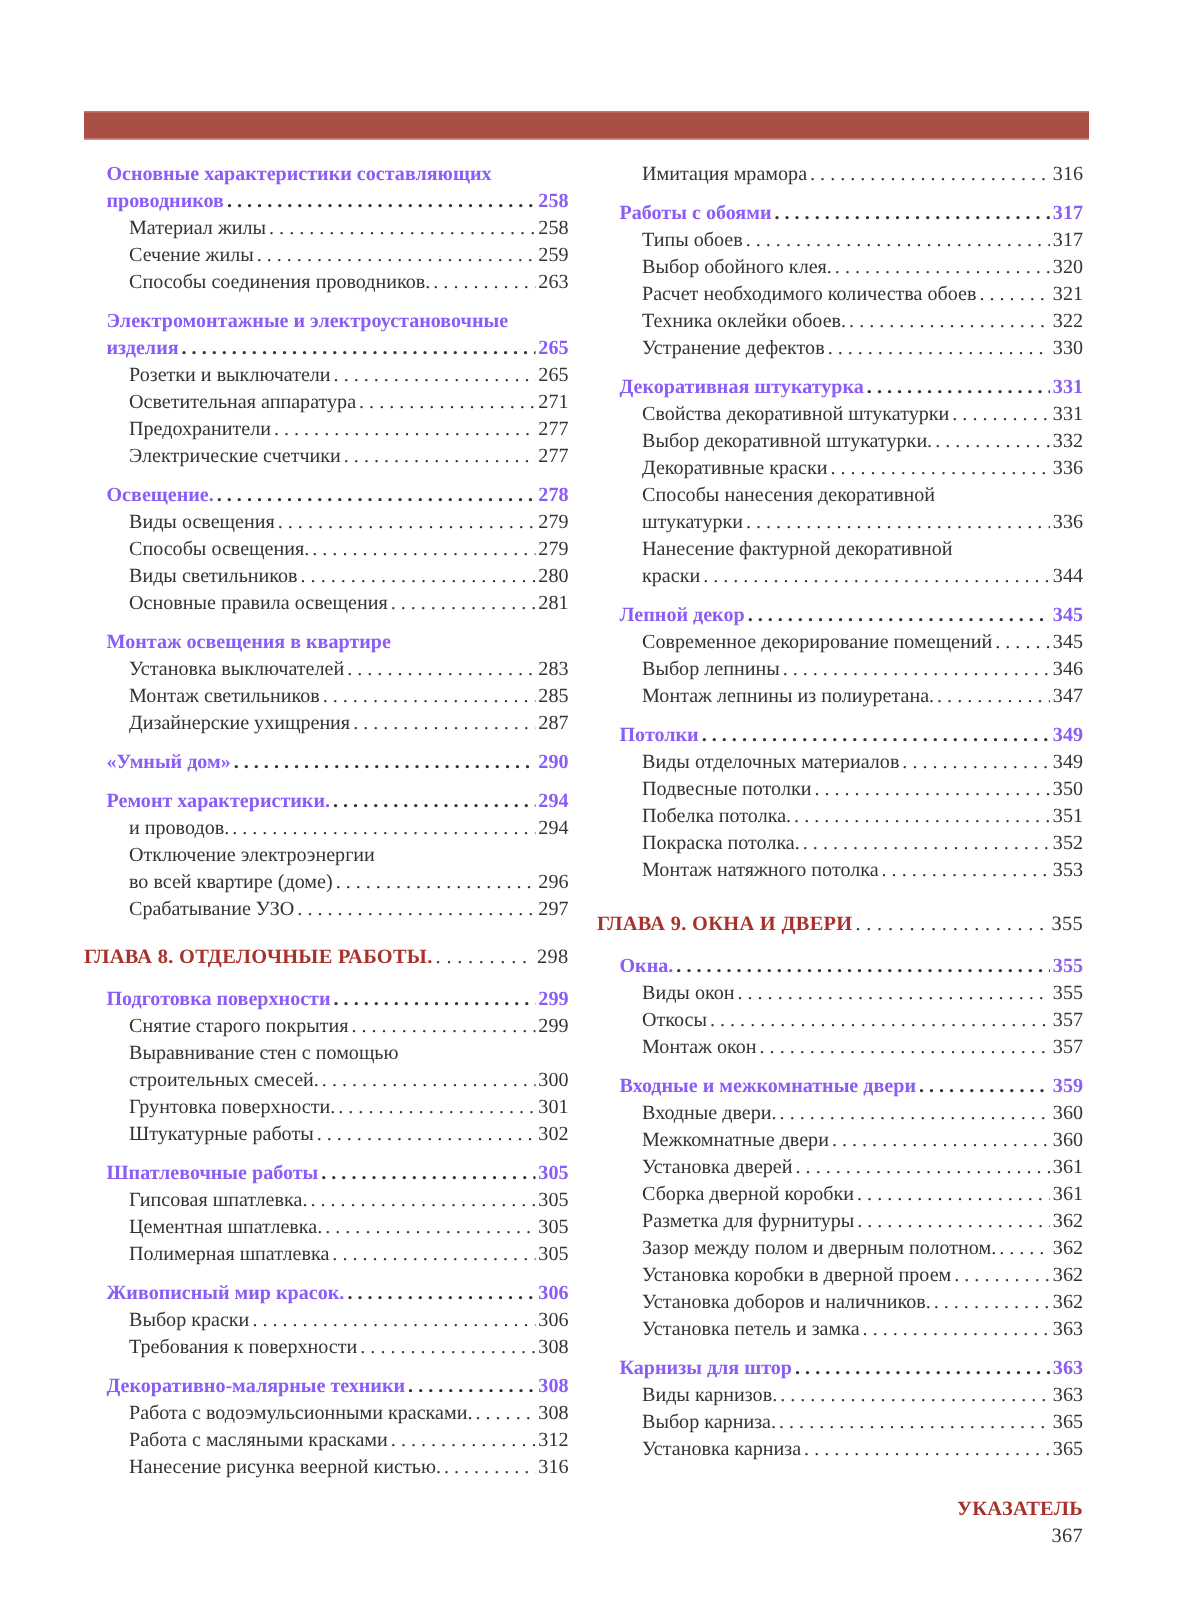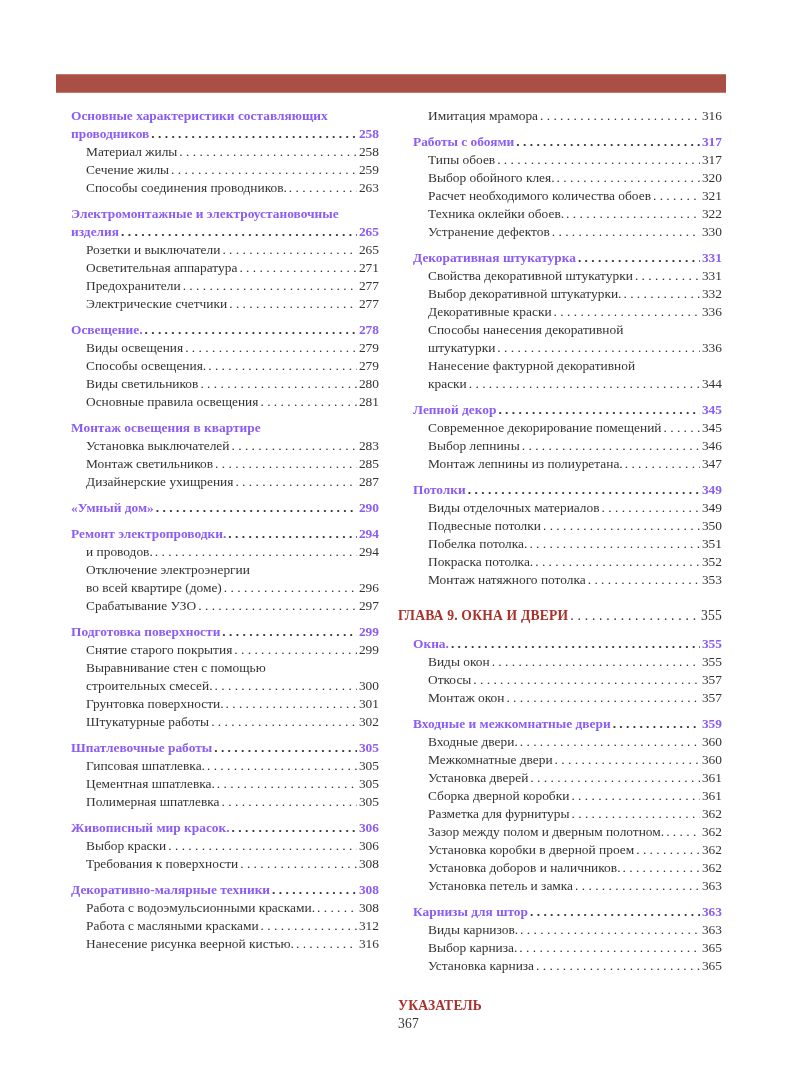--- a/index.html
+++ b/index.html
@@ -37,21 +37,21 @@
   .row .page { flex: 0 0 auto; }
 
   .row.wrap-first { display: block; }
 
   .section .row.sec { font-weight: bold; color: #8b5cf6; }
   .section .row.sub { padding-left: 15px; color: #333; }
   .section { margin-bottom: 8px; }
 
   .chapter {
     font-size: 13.6px; line-height: 18px; height: 18px;
-    display: flex; align-items: flex-start; white-space: nowrap;
+    display: flex; align-items: flex-end; white-space: nowrap;
     color: #a8312b; font-weight: bold; letter-spacing: 0.2px;
   }
   .chapter .dots { color: #333; }
   .chapter .page { color: #333; font-weight: normal; }
   .chapter .title { flex: 0 0 auto; }
   .chapter .dots {
     flex: 1 1 auto; overflow: hidden; margin: 0 2px; font-weight: normal;
   }
   .chapter .dots::before {
     content: ". . . . . . . . . . . . . . . . . . . . . . . . . . . . . . . . . . . . . . . . . . . . . . . . . . . . . . . . . . . . . . . . . . . . . .";
@@ -164,40 +164,45 @@
     </div>
     <div class="section">
       <div class="row sec">
         <span class="title">«Умный дом»</span>
         <span class="dots"></span>
         <span class="page">290</span>
       </div>
     </div>
     <div class="section">
       <div class="row sec">
-        <span class="title">Ремонт электропроводки.</span>
+        <span class="title">Ремонт характеристики.</span>
         <span class="dots"></span>
         <span class="page">294</span>
       </div>
       <div class="row sub">
         <span class="title">и проводов.</span>
         <span class="dots"></span>
         <span class="page">294</span>
       </div>
       <div class="row sub wrap-first"><span class="title">Отключение электроэнергии</span></div>
       <div class="row sub">
         <span class="title">во всей квартире (доме)</span>
         <span class="dots"></span>
         <span class="page">296</span>
       </div>
       <div class="row sub">
         <span class="title">Срабатывание УЗО</span>
         <span class="dots"></span>
         <span class="page">297</span>
       </div>
+    </div>
+    <div class="chapter">
+      <span class="title" style="color: rgb(168, 49, 43);">ГЛАВА 8. ОТДЕЛОЧНЫЕ РАБОТЫ.</span>
+      <span class="dots"></span>
+      <span class="page">298</span>
     </div>
     <div class="section">
       <div class="row sec">
         <span class="title">Подготовка поверхности</span>
         <span class="dots"></span>
         <span class="page">299</span>
       </div>
       <div class="row sub">
         <span class="title">Снятие старого покрытия</span>
         <span class="dots"></span>

